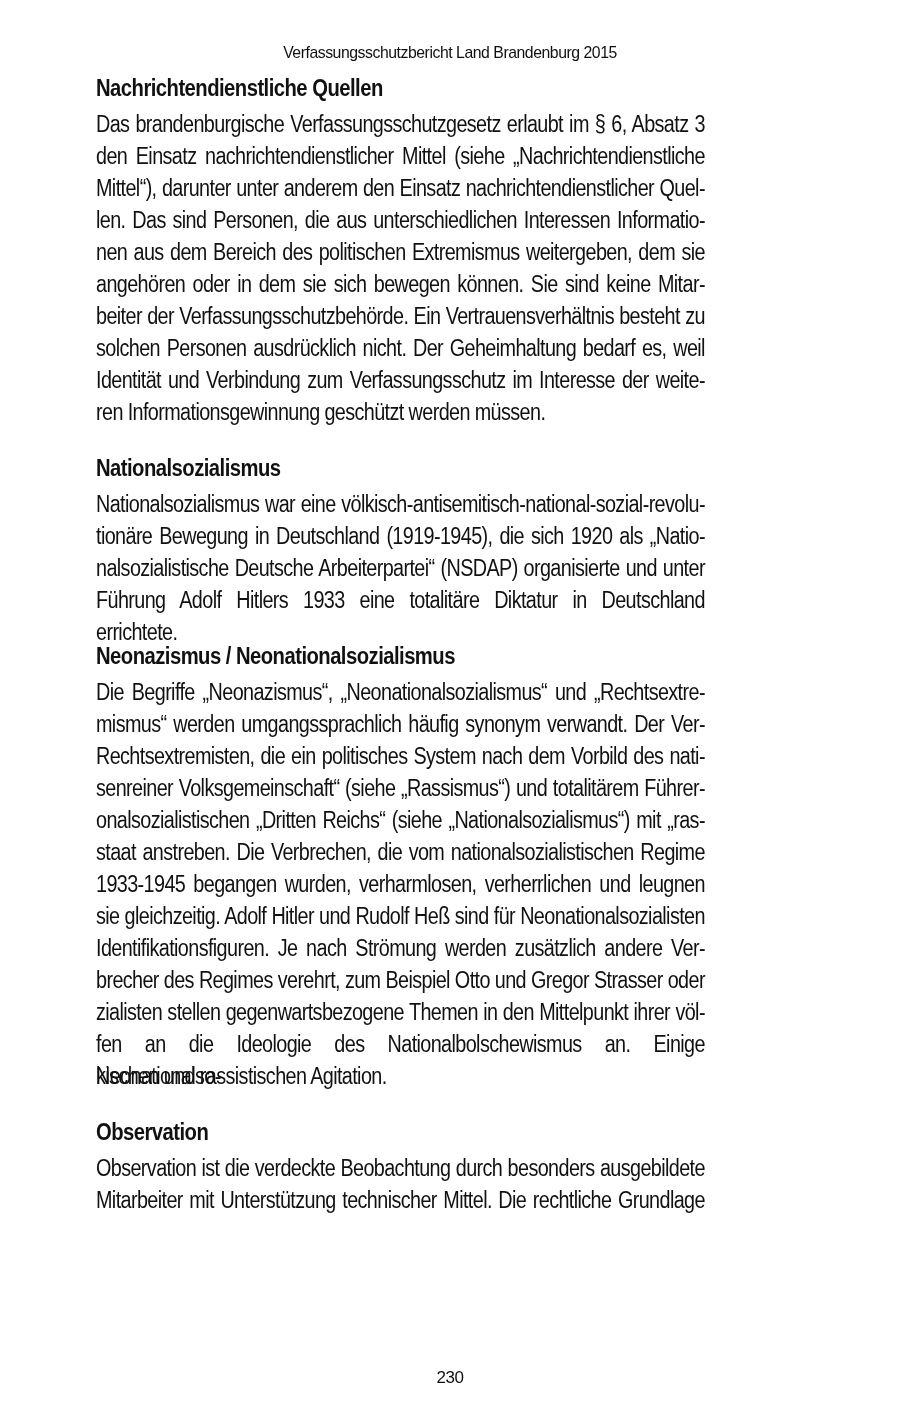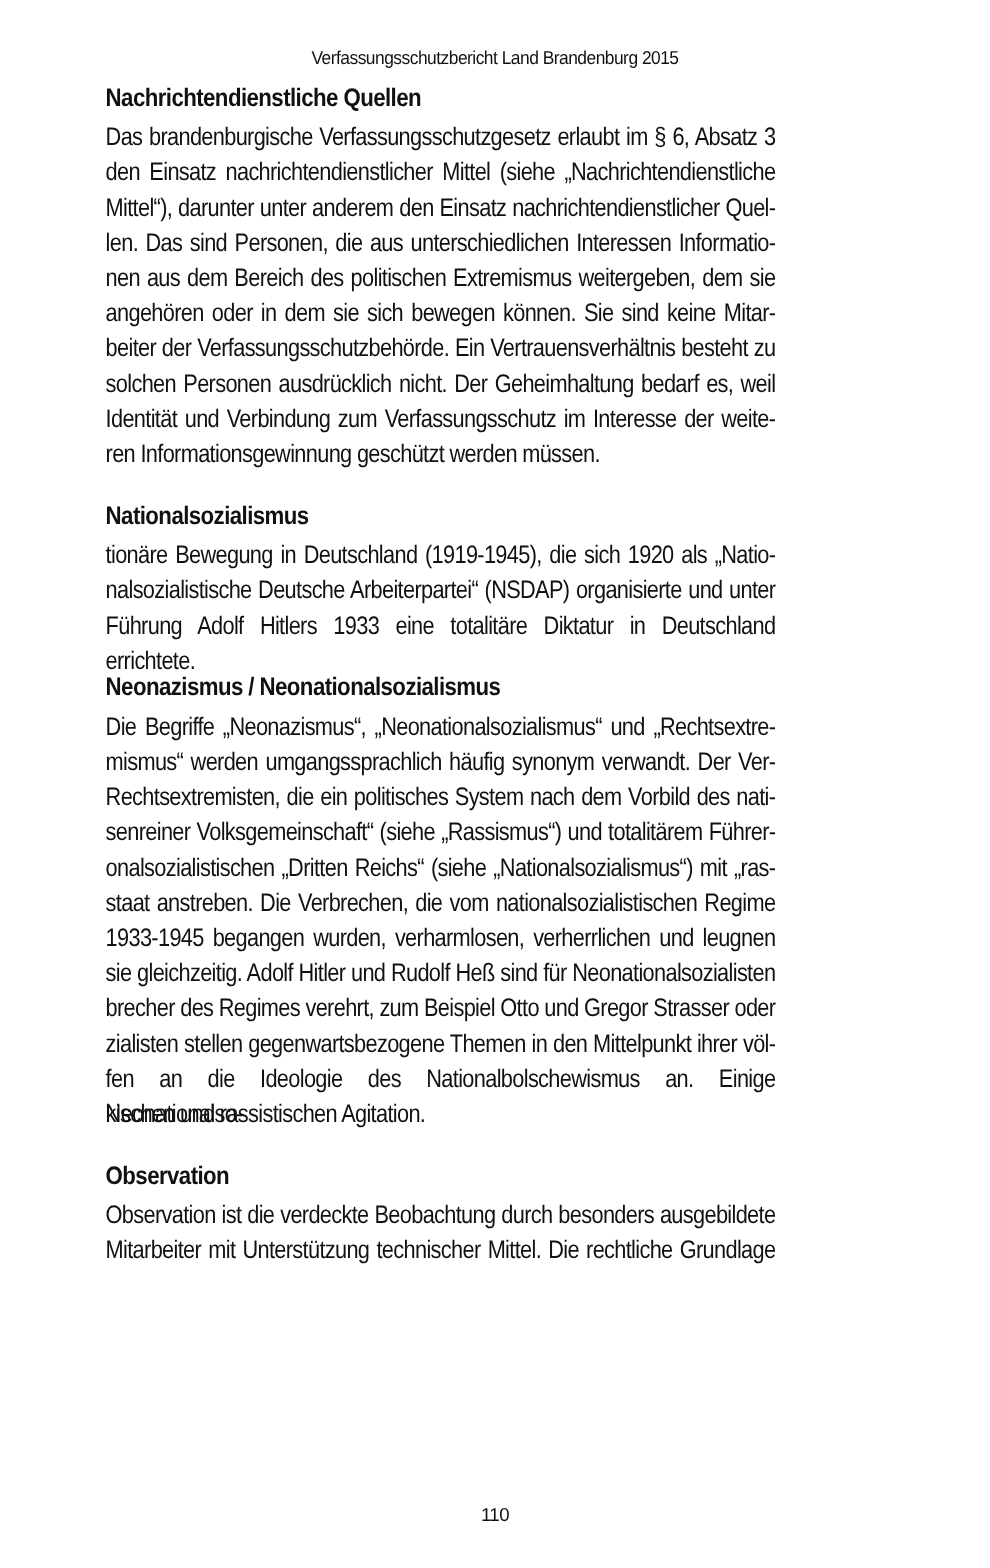--- a/index.html
+++ b/index.html
@@ -118,51 +118,53 @@
       <span class="line"><span class="condensed"><span class="line-inner">Identität und Verbindung zum Verfassungsschutz im Interesse der weite-</span></span></span>
       <span class="line last"><span class="condensed"><span class="line-inner">ren Informationsgewinnung geschützt werden müssen.</span></span></span>
     </div>
   </section>
 
   <div class="section-gap"></div>
 
   <section class="section">
     <h2 class="section-heading">Nationalsozialismus</h2>
     <div class="section-body">
+      <span class="line"><span class="condensed"><span class="line-inner">Nationalsozialismus war eine völkisch-antisemitisch-national-sozial-revolu-</span></span></span>
       <span class="line"><span class="condensed"><span class="line-inner">tionäre Bewegung in Deutschland (1919-1945), die sich 1920 als „Natio-</span></span></span>
       <span class="line"><span class="condensed"><span class="line-inner">nalsozialistische Deutsche Arbeiterpartei“ (NSDAP) organisierte und unter</span></span></span>
       <span class="line"><span class="condensed"><span class="line-inner">Führung Adolf Hitlers 1933 eine totalitäre Diktatur in Deutschland errichtete.</span></span></span>
     </div>
   </section>
 
   <div class="section-gap"></div>
 
   <section class="section">
     <h2 class="section-heading">Neonazismus / Neonationalsozialismus</h2>
     <div class="section-body">
       <span class="line"><span class="condensed"><span class="line-inner">Die Begriffe „Neonazismus“, „Neonationalsozialismus“ und „Rechtsextre-</span></span></span>
       <span class="line"><span class="condensed"><span class="line-inner">mismus“ werden umgangssprachlich häufig synonym verwandt. Der Ver-</span></span></span>
       <span class="line"><span class="condensed"><span class="line-inner">Rechtsextremisten, die ein politisches System nach dem Vorbild des nati-</span></span></span>
       <span class="line"><span class="condensed"><span class="line-inner">senreiner Volksgemeinschaft“ (siehe „Rassismus“) und totalitärem Führer-</span></span></span>
       <span class="line"><span class="condensed"><span class="line-inner">onalsozialistischen „Dritten Reichs“ (siehe „Nationalsozialismus“) mit „ras-</span></span></span>
       <span class="line"><span class="condensed"><span class="line-inner">staat anstreben. Die Verbrechen, die vom nationalsozialistischen Regime</span></span></span>
       <span class="line"><span class="condensed"><span class="line-inner">1933-1945 begangen wurden, verharmlosen, verherrlichen und leugnen</span></span></span>
       <span class="line"><span class="condensed"><span class="line-inner">sie gleichzeitig. Adolf Hitler und Rudolf Heß sind für Neonationalsozialisten</span></span></span>
+      <span class="line"><span class="condensed"><span class="line-inner">Identifikationsfiguren. Je nach Strömung werden zusätzlich andere Ver-</span></span></span>
       <span class="line"><span class="condensed"><span class="line-inner">brecher des Regimes verehrt, zum Beispiel Otto und Gregor Strasser oder</span></span></span>
       <span class="line"><span class="condensed"><span class="line-inner">zialisten stellen gegenwartsbezogene Themen in den Mittelpunkt ihrer völ-</span></span></span>
       <span class="line"><span class="condensed"><span class="line-inner">fen an die Ideologie des Nationalbolschewismus an. Einige Neonationalso-</span></span></span>
       <span class="line last"><span class="condensed"><span class="line-inner">kischen und rassistischen Agitation.</span></span></span>
     </div>
   </section>
 
   <div class="section-gap"></div>
 
   <section class="section">
     <h2 class="section-heading">Observation</h2>
     <div class="section-body">
       <span class="line"><span class="condensed"><span class="line-inner">Observation ist die verdeckte Beobachtung durch besonders ausgebildete</span></span></span>
       <span class="line"><span class="condensed"><span class="line-inner">Mitarbeiter mit Unterstützung technischer Mittel. Die rechtliche Grundlage</span></span></span>
     </div>
   </section>
 
 </div>
 
-<div class="page-number">110</div>
+<div class="page-number">230</div>
 
 </body></html>

